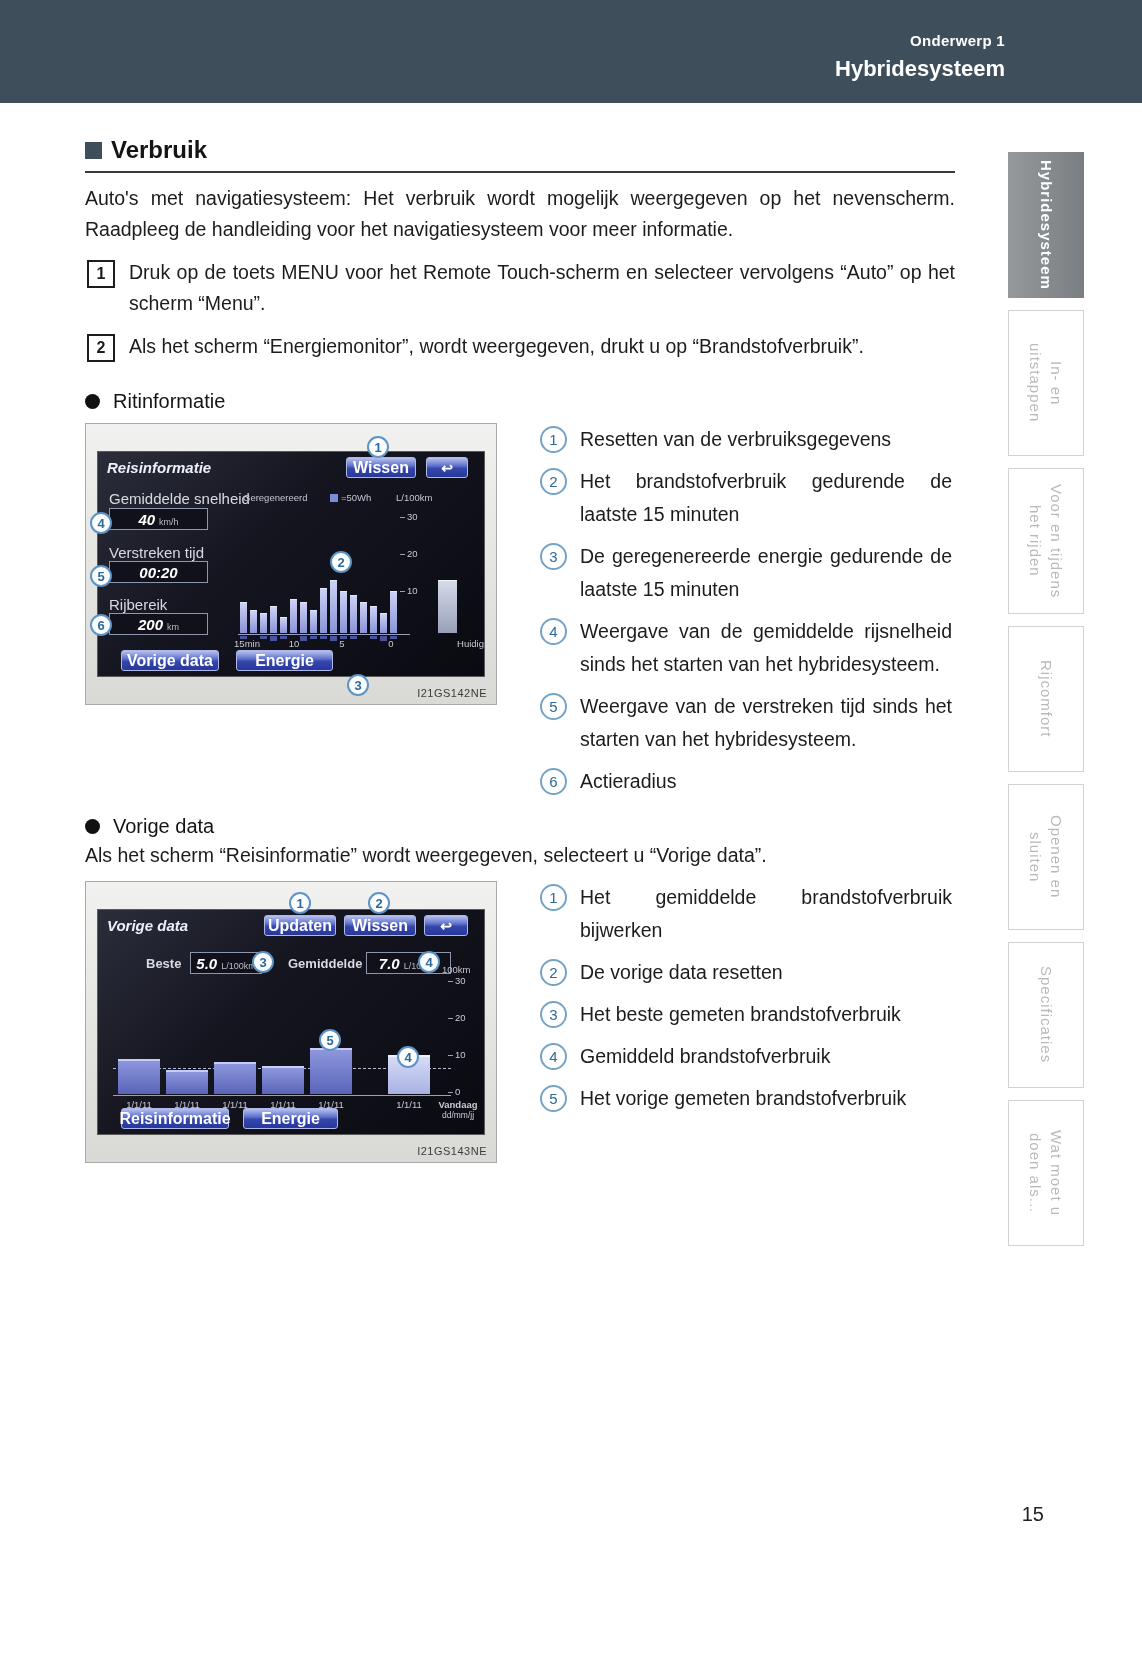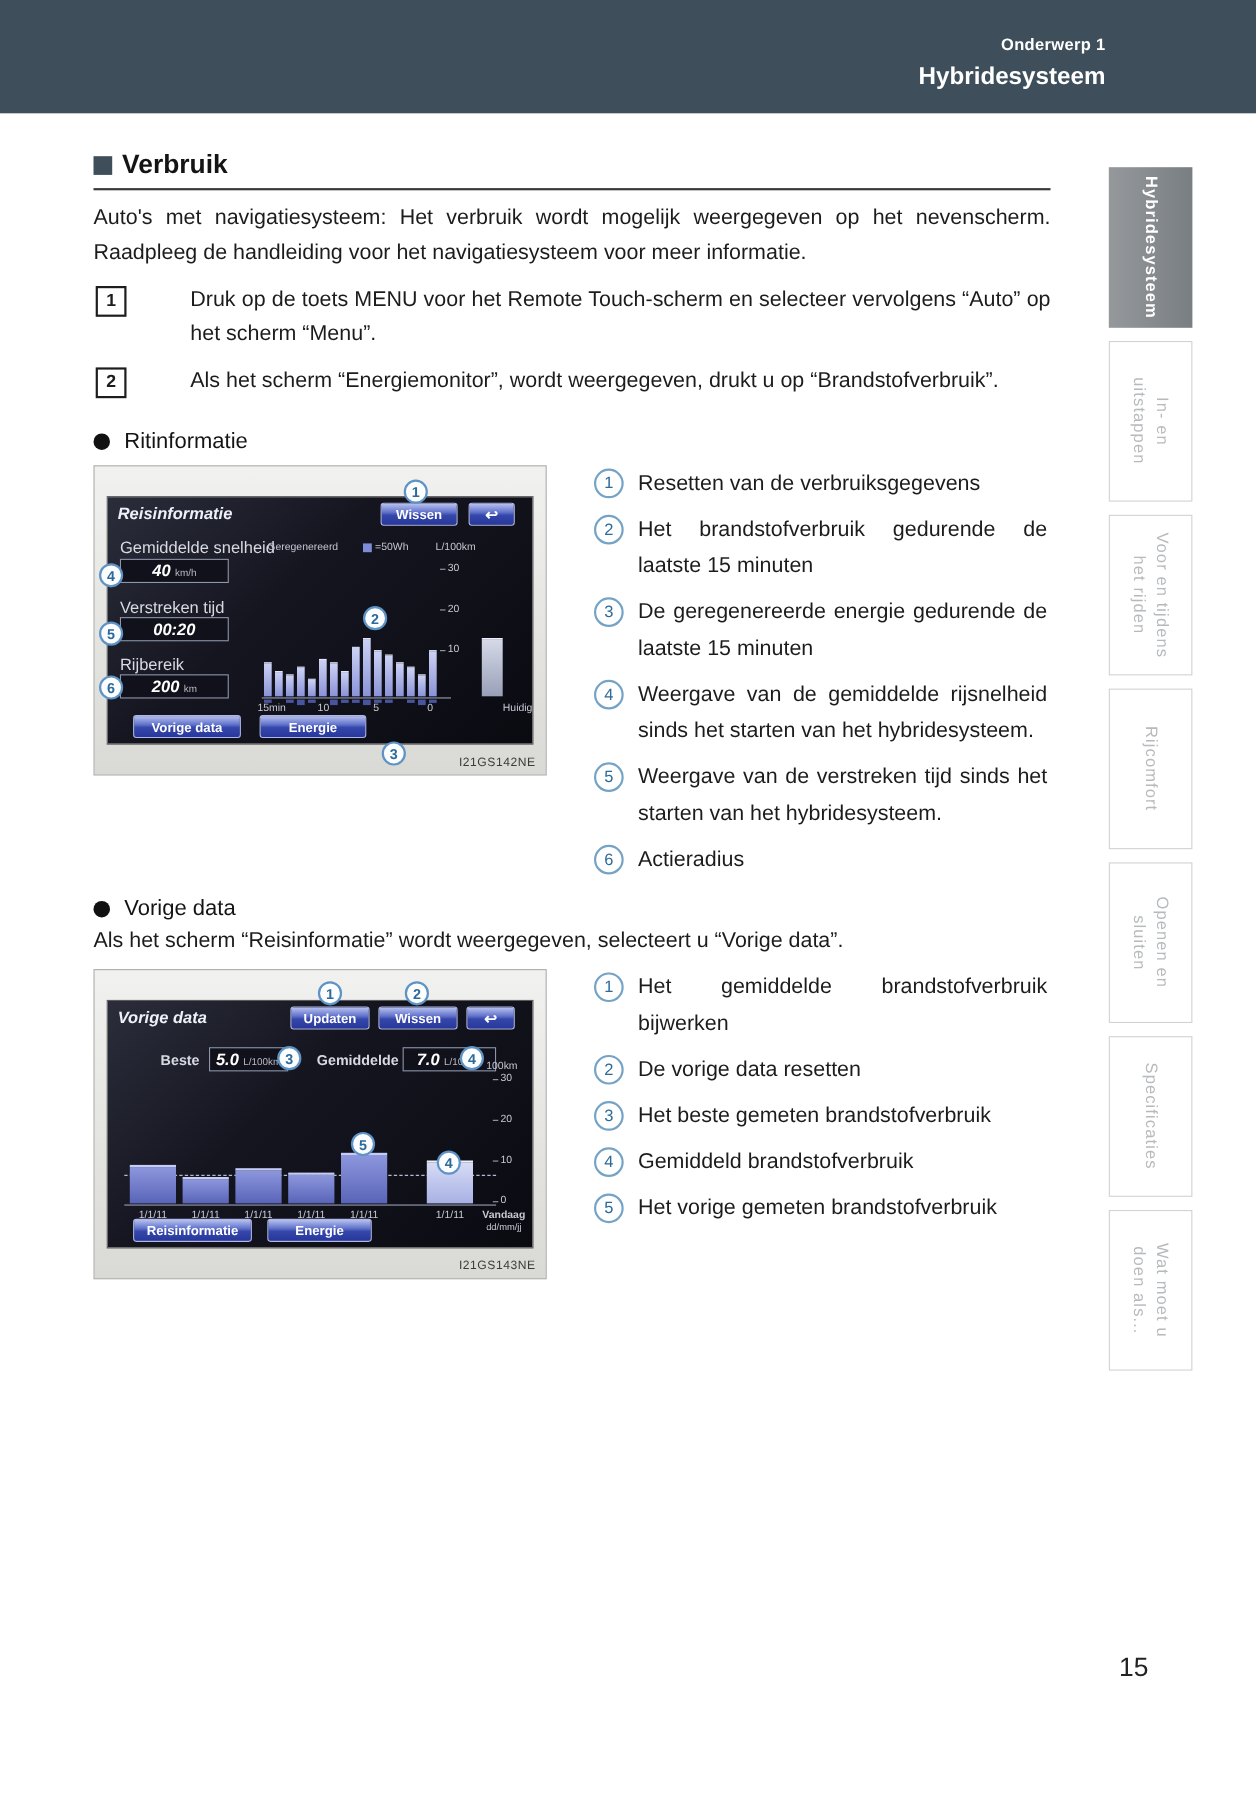--- a/index.html
+++ b/index.html
@@ -28,21 +28,21 @@
   .sq { width:17px; height:17px; background:#3e4e5a; }
   .sec-title { font-size:24px; font-weight:bold; color:#141414; }
   .rule { border:none; border-top:2px solid #3a3a3a; margin:7px 0 0 0; }
 
   p.body { font-size:19.5px; line-height:31px; text-align:justify; margin:10px 0 0 0; }
 
   .step { display:flex; margin-top:12px; }
   .step-num { flex:0 0 auto; width:24px; height:24px; border:2px solid #1d1d1d; box-sizing:content-box;
               font-weight:bold; font-size:16px; display:flex; align-items:center; justify-content:center;
               margin:3px 14px 0 2px; }
-  .step-text { font-size:19.5px; line-height:31px; text-align:justify; flex:1;margin-left:44px; }
+  .step-text { font-size:19.5px; line-height:31px; text-align:justify; flex:1; }
 
   .bullet-head { display:flex; align-items:center; gap:13px; margin-top:28px;
                  font-size:20px; color:#141414; }
   .dot { width:15px; height:15px; border-radius:50%; background:#111; flex:0 0 auto; }
 
   .fig-row { display:flex; margin-top:10px; align-items:flex-start; }
   .fig-list { margin-left:43px; width:412px; }
   .li { display:flex; margin-bottom:9px; }
   .li-num { flex:0 0 auto; width:27px; height:27px; border:2px solid #74a3c6; border-radius:50%;
             box-sizing:border-box; color:#2e6a99; font-size:15px;
@@ -53,21 +53,21 @@
   .shot { position:relative; width:412px; height:282px; flex:0 0 auto;
           background:linear-gradient(180deg,#f1f1ef,#d9d9d5); border:1px solid #a9a9a5; box-sizing:border-box; }
   .fig-code { position:absolute; right:9px; bottom:5px; font-size:11px; color:#3b3b3b; letter-spacing:.5px; }
 
   .scr { position:absolute; left:11px; top:27px; width:388px; height:226px; box-sizing:border-box;
          background:linear-gradient(135deg,#2b2d3b 0%,#14151f 40%,#0a0b11 100%); border:1px solid #5a5a5a; }
   .scr-title { position:absolute; left:9px; top:7px; font-size:15px; font-weight:bold; font-style:italic; color:#eef0f8; }
 
   .btnb { position:absolute; height:21px; box-sizing:border-box;
           background:linear-gradient(180deg,#b6c0ee 0%,#6274cc 40%,#3647ab 55%,#27379c 100%);
-          border:1px solid #aeb8ea; border-radius:3px; color:#fff; font-size:12px; font-weight:bold;
+          border:1px solid #aeb8ea; border-radius:3px; color:#fff; font-size:16px; font-weight:bold;
           display:flex; align-items:center; justify-content:center; }
 
   .fld-label { position:absolute; font-size:15px; color:#d8dae2; }
   .fld-box { position:absolute; height:22px; background:#10111a; border:1px solid #8e96ac; box-sizing:border-box;
              display:flex; align-items:baseline; justify-content:center; gap:4px; color:#fff; padding-top:2px; }
   .fld-val { font-size:15px; font-weight:bold; line-height:17px;font-style:italic; }
   .fld-unit { font-size:9px; color:#b8bac4; }
 
   .tick   { position:absolute; font-size:9.5px; color:#c8cad4; }
   .lg-txt { position:absolute; font-size:9.5px; color:#c4c6d2; }
@@ -86,21 +86,21 @@
   .bars2 { position:absolute; left:20px; bottom:40px; width:330px; height:62px; }
   .bar2  { position:absolute; bottom:0; width:42px;
            background:linear-gradient(180deg,#8d97dd,#5964b8); border-top:2px solid #c6cdf4; }
   .bar2.light { background:linear-gradient(180deg,#d6dbf5,#a8b1e4); border-top:2px solid #eef1fc; }
   .avg-line { position:absolute; left:15px; width:338px; top:158px; border-top:1px dashed #b4bad4; }
 
   .co { position:absolute; width:22px; height:22px; border-radius:50%; background:#fbfdff;
         border:2px solid #5e93c5; box-sizing:border-box; color:#2e6a99; font-size:13px; font-weight:bold;
         display:flex; align-items:center; justify-content:center; z-index:5; }
 
-  .pagenum { position:absolute; right:98px; top:1503px; font-size:24px; color:#222; }
+  .pagenum { position:absolute; right:98px; top:1503px; font-size:20px; color:#222; }
 </style>
 </head>
 <body>
 
 <div class="page">
 
   <header class="topbar">
     <div class="topbar-topic">Onderwerp 1</div>
     <div class="topbar-title">Hybridesysteem</div>
   </header>

